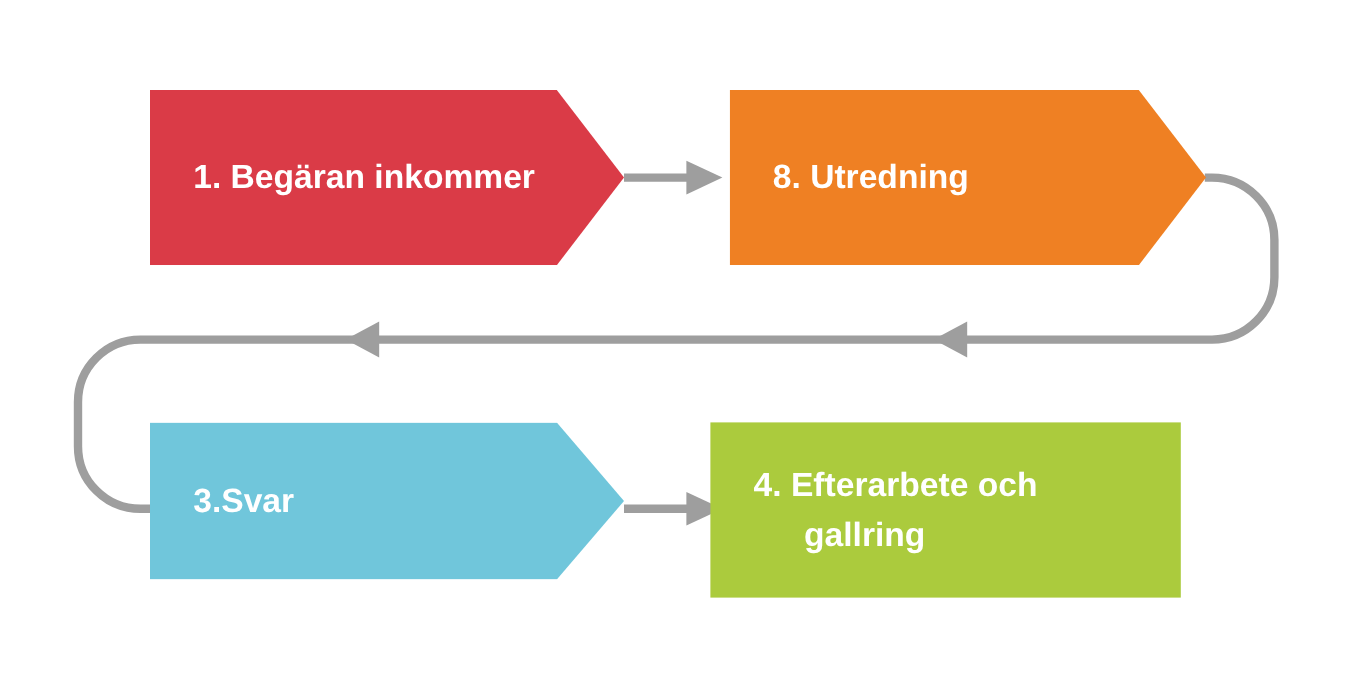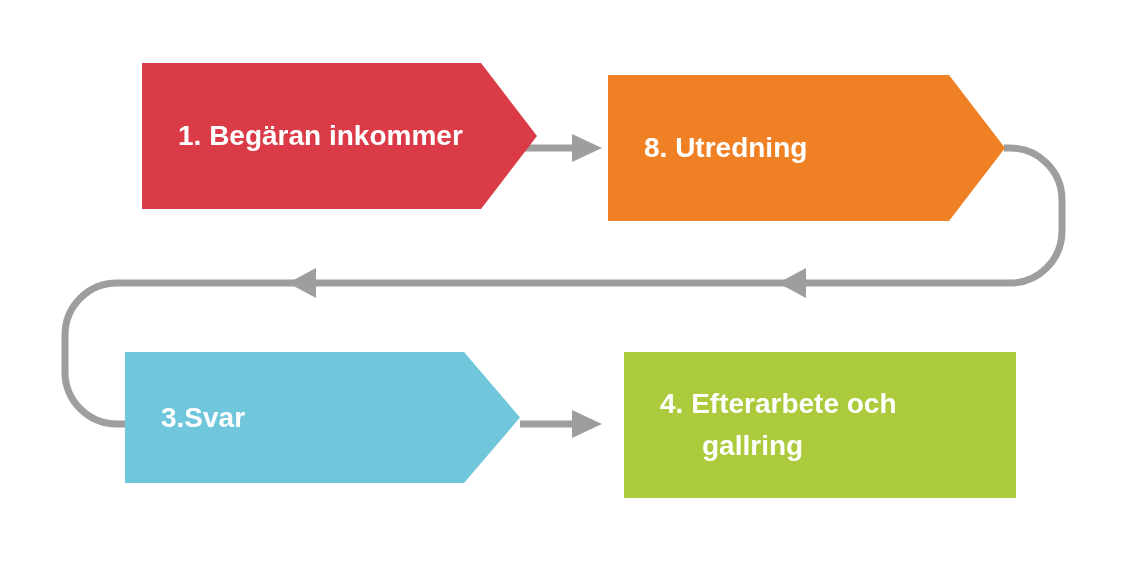--- a/index.html
+++ b/index.html
@@ -33,24 +33,24 @@
     line-height: 1.5;
   }
   .step .label {
     padding-left: 78px;
     text-indent: -42px;
     padding-right: 64px;
   }
   .arrow-shape {
     clip-path: polygon(0 0, calc(100% - 56px) 0, 100% 50%, calc(100% - 56px) 100%, 0 100%);
   }
-  #step-1 { left: 125px; top: 63px;  width: 395px; height: 146px; margin-left: 17px; }
+  #step-1 { left: 125px; top: 75px;  width: 395px; height: 146px; }
   #step-2 { left: 608px; top: 75px;  width: 397px; height: 146px; }
   #step-3 { left: 125px; top: 352px; width: 395px; height: 131px; }
-  #step-4 { left: 624px; top: 352px; width: 392px; height: 146px; }
+  #step-4 { left: 592px; top: 352px; width: 392px; height: 146px; }
 </style>
 </head>
 <body>
 
 <div class="canvas">
 
   <svg class="connectors" width="1140" height="570" viewBox="0 0 1140 570">
 
     <path d="M 520 148 L 575 148" stroke-width="7" fill="none" style="stroke: rgb(158, 158, 158);"></path>
     <polygon points="572,134 572,162 602,148" style="fill: rgb(158, 158, 158);"></polygon>

